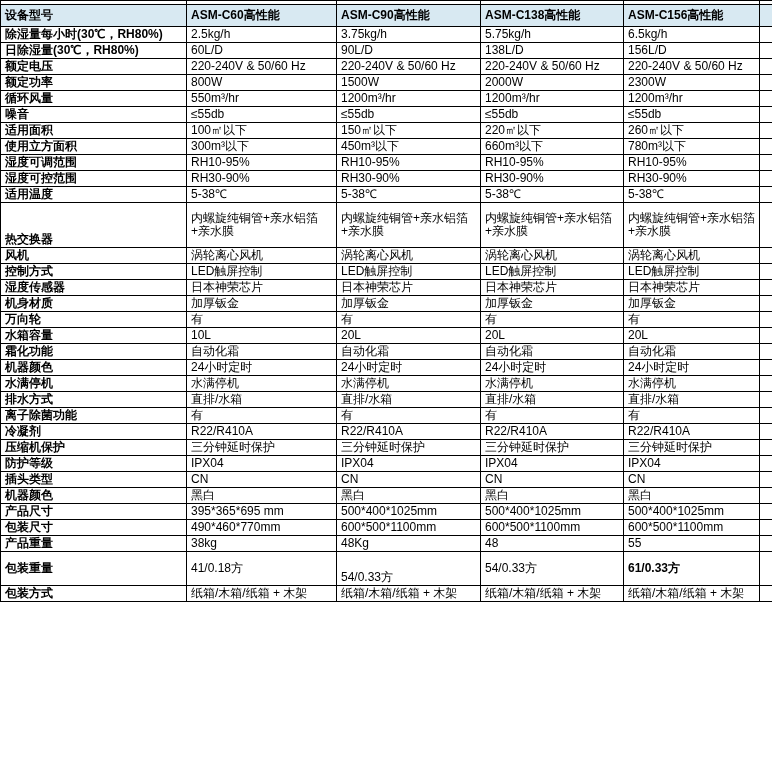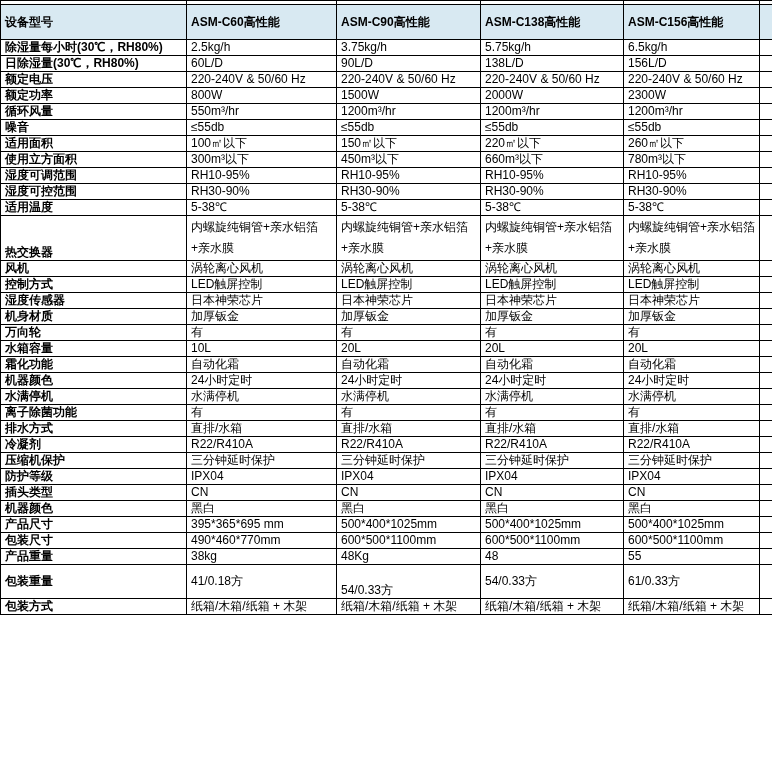--- a/index.html
+++ b/index.html
@@ -26,24 +26,24 @@
     font-size:12px;line-height:15px;
     padding:0 3px 0 4px;
     text-align:left;vertical-align:middle;
     overflow:hidden;white-space:nowrap;
   }
   th{font-weight:bold;}
   td{font-weight:normal;}
   tr{height:16px;}
   tr.strip{height:4px;}
   tr.strip td{padding:0;}
-  tr.header{height:35px;}
+  tr.header{height:22px;}
   tr.header th{background:var(--header-bg);}
   tr.tall{height:45px;}
-  tr.tall td{white-space:normal;line-height:21px;}
+  tr.tall td{white-space:normal;line-height:13px;}
   tr.tall2{height:34px;}
   td.edge{padding:0;}
 </style>
 </head>
 <body>
 
 <div class="sheet">
   <table class="spec">
     <colgroup>
       <col class="c-label">
@@ -232,36 +232,36 @@
         </tr>
         <tr>
           <th class="label">水满停机</th>
           <td>水满停机</td>
           <td>水满停机</td>
           <td>水满停机</td>
           <td>水满停机</td>
           <td class="edge"></td>
         </tr>
         <tr>
-          <th class="label">离子除菌功能</th>
-          <td>有</td>
-          <td>有</td>
-          <td>有</td>
-          <td>有</td>
-          <td class="edge"></td>
-        </tr>
-        <tr>
           <th class="label">排水方式</th>
           <td>直排/水箱</td>
           <td>直排/水箱</td>
           <td>直排/水箱</td>
           <td>直排/水箱</td>
           <td class="edge"></td>
         </tr>
         <tr>
+          <th class="label">离子除菌功能</th>
+          <td>有</td>
+          <td>有</td>
+          <td>有</td>
+          <td>有</td>
+          <td class="edge"></td>
+        </tr>
+        <tr>
           <th class="label">冷凝剂</th>
           <td>R22/R410A</td>
           <td>R22/R410A</td>
           <td>R22/R410A</td>
           <td>R22/R410A</td>
           <td class="edge"></td>
         </tr>
         <tr>
           <th class="label">压缩机保护</th>
           <td>三分钟延时保护</td>
@@ -316,21 +316,21 @@
           <td>48Kg</td>
           <td>48</td>
           <td>55</td>
           <td class="edge"></td>
         </tr>
         <tr class="tall2">
           <th class="label">包装重量</th>
           <td style="vertical-align: middle;">41/0.18方</td>
           <td style="vertical-align: bottom;">54/0.33方</td>
           <td style="vertical-align: middle;">54/0.33方</td>
-          <td style="vertical-align: middle;">61/0.33方</td>
+          <td style="vertical-align: middle; font-weight: bold;">61/0.33方</td>
           <td class="edge"></td>
         </tr>
         <tr>
           <th class="label">包装方式</th>
           <td>纸箱/木箱/纸箱 + 木架</td>
           <td>纸箱/木箱/纸箱 + 木架</td>
           <td>纸箱/木箱/纸箱 + 木架</td>
           <td>纸箱/木箱/纸箱 + 木架</td>
           <td class="edge"></td>
         </tr>

